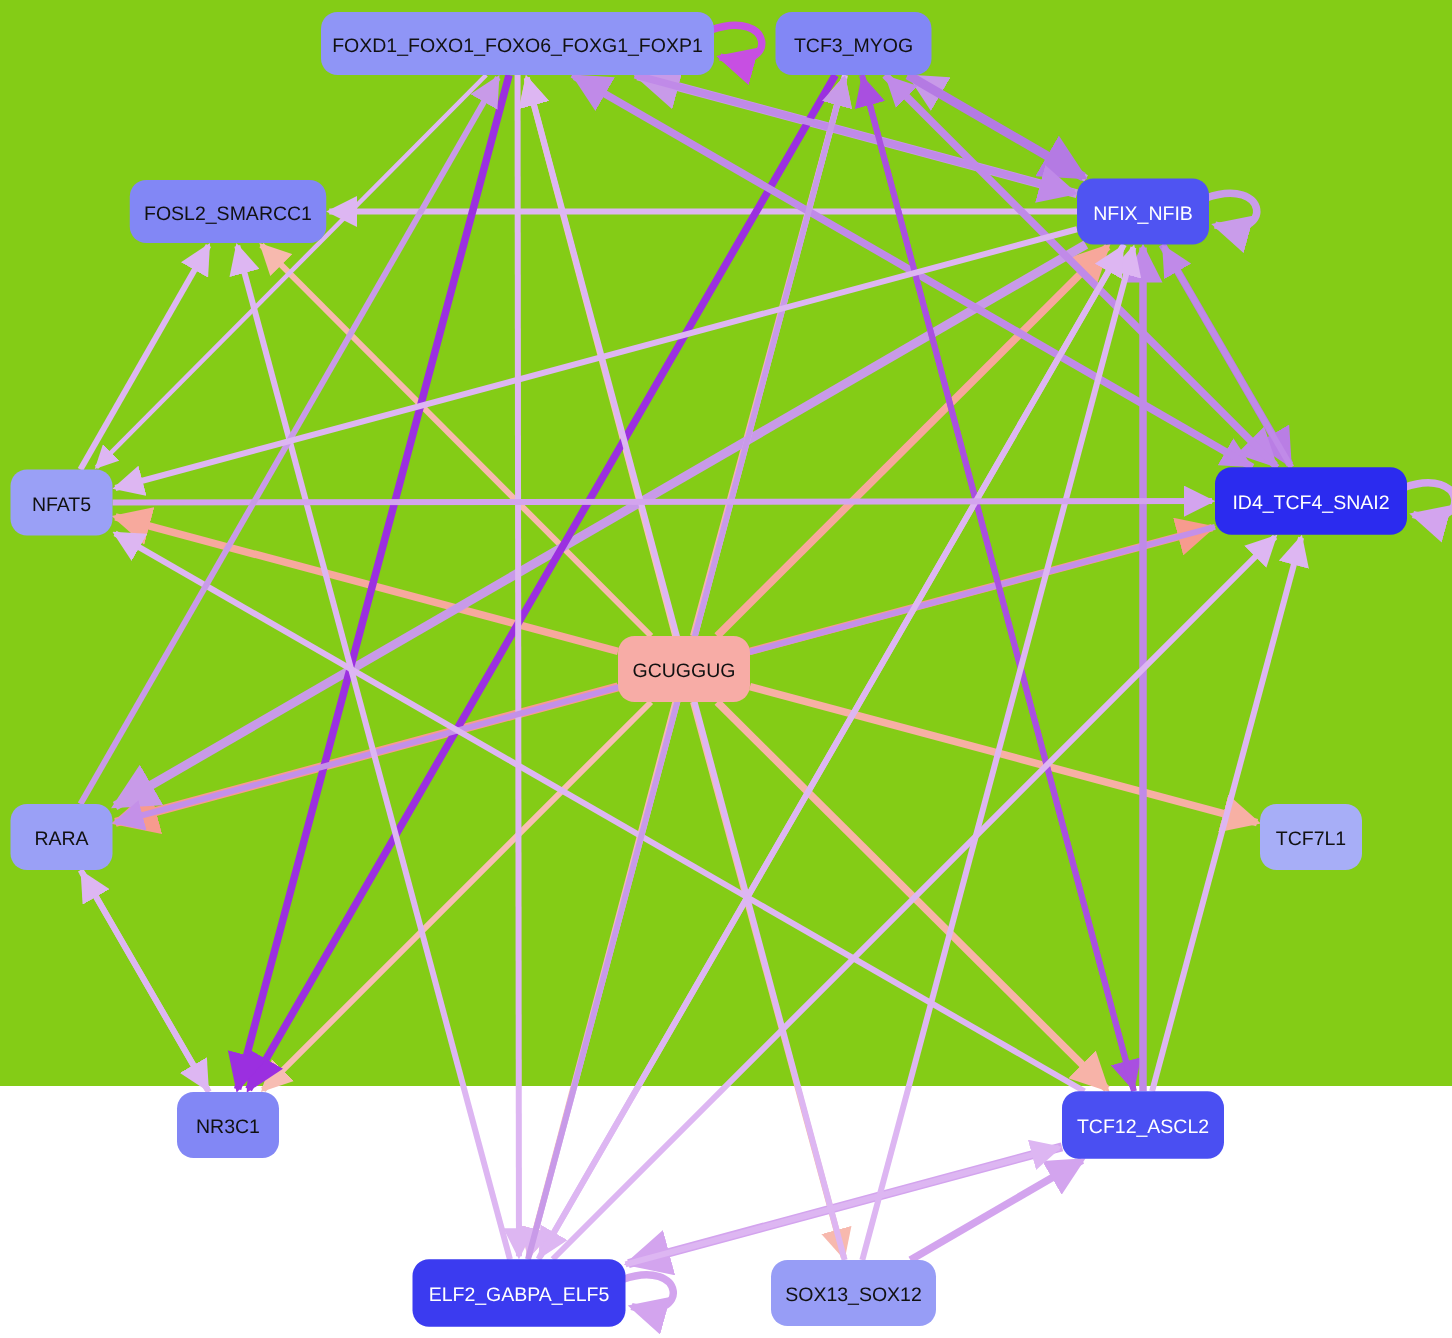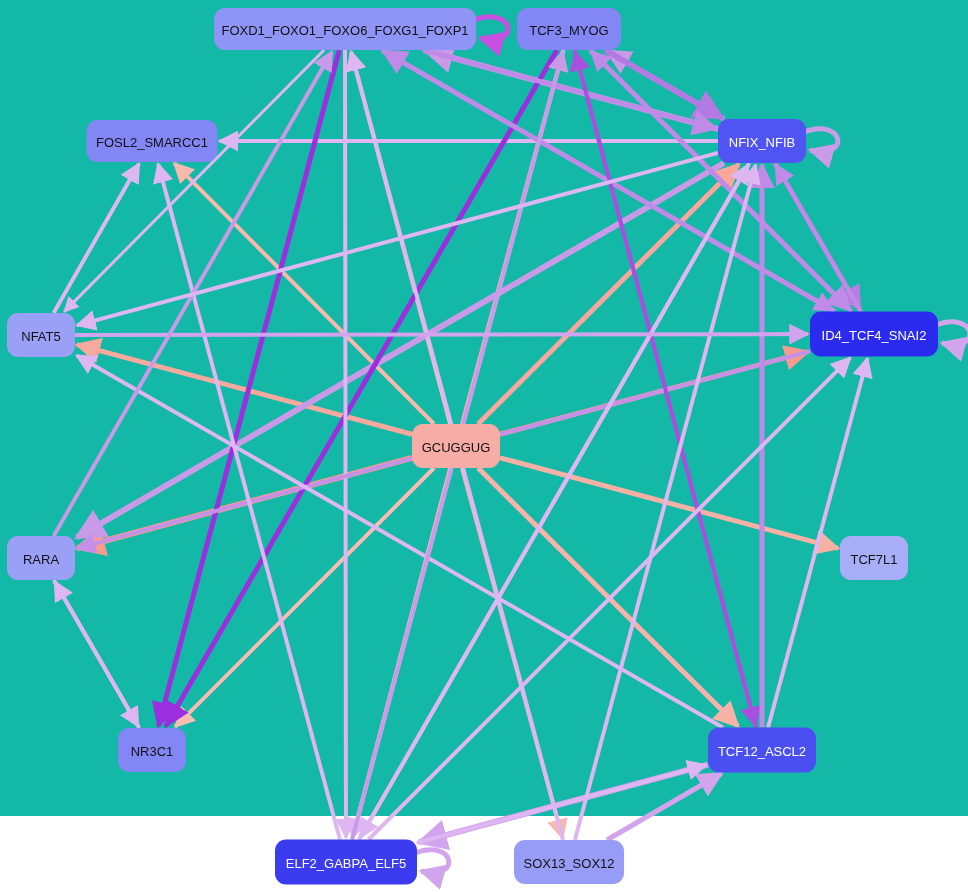--- a/index.html
+++ b/index.html
@@ -9,22 +9,22 @@
   }
   body {
     width: 968px;
     height: 892px;
     font-family: "Liberation Sans", sans-serif;
     overflow: hidden;
   }
   #graph-root {
     position: relative;
     width: 968px;
-    height: 816px;
-    background: #14b8a6;
+    height: 724px;
+    background: #84cc16;
   }
   svg#network-canvas {
     position: absolute;
     left: 0;
     top: 0;
     width: 968px;
     height: 892px;
     display: block;
   }
   .node-label {

